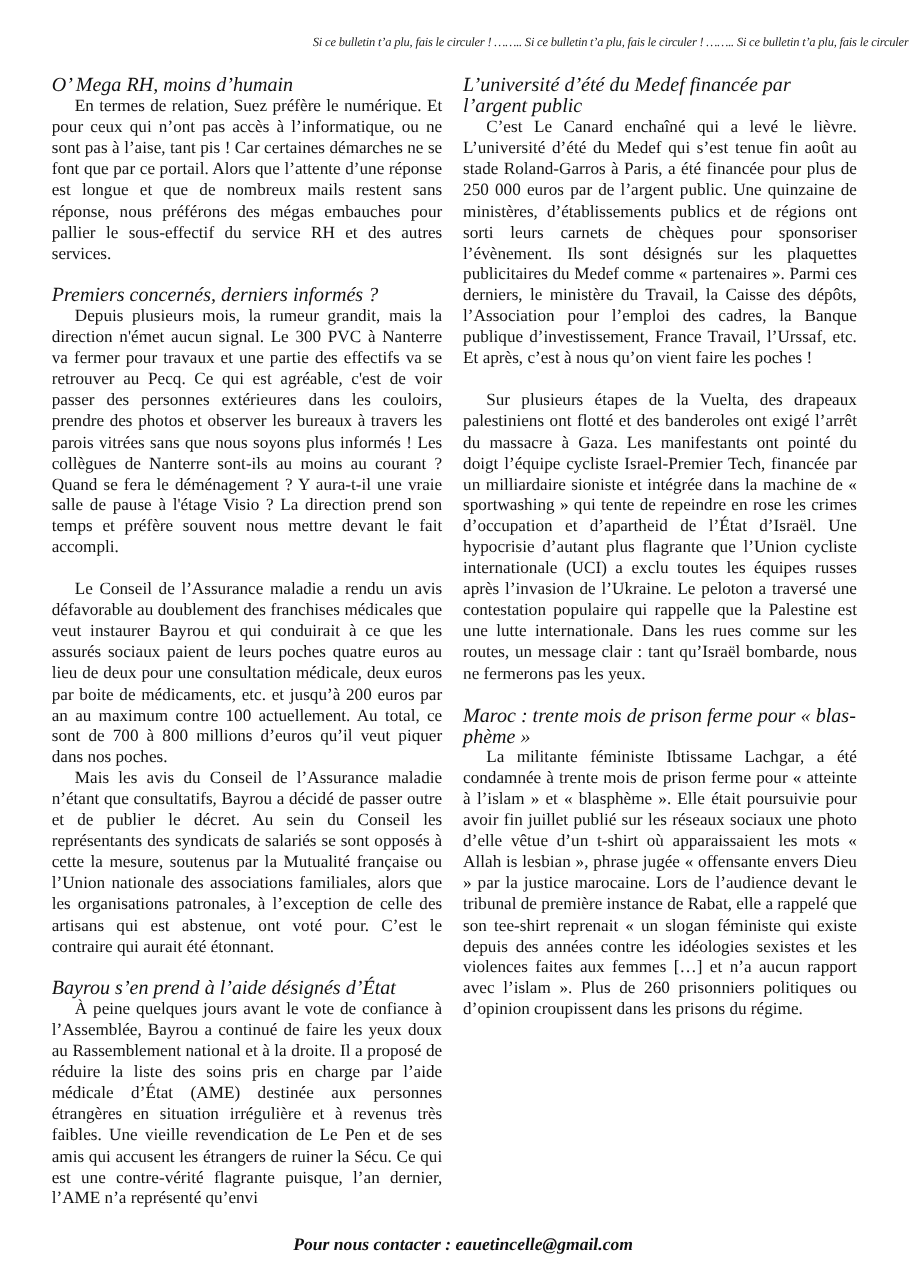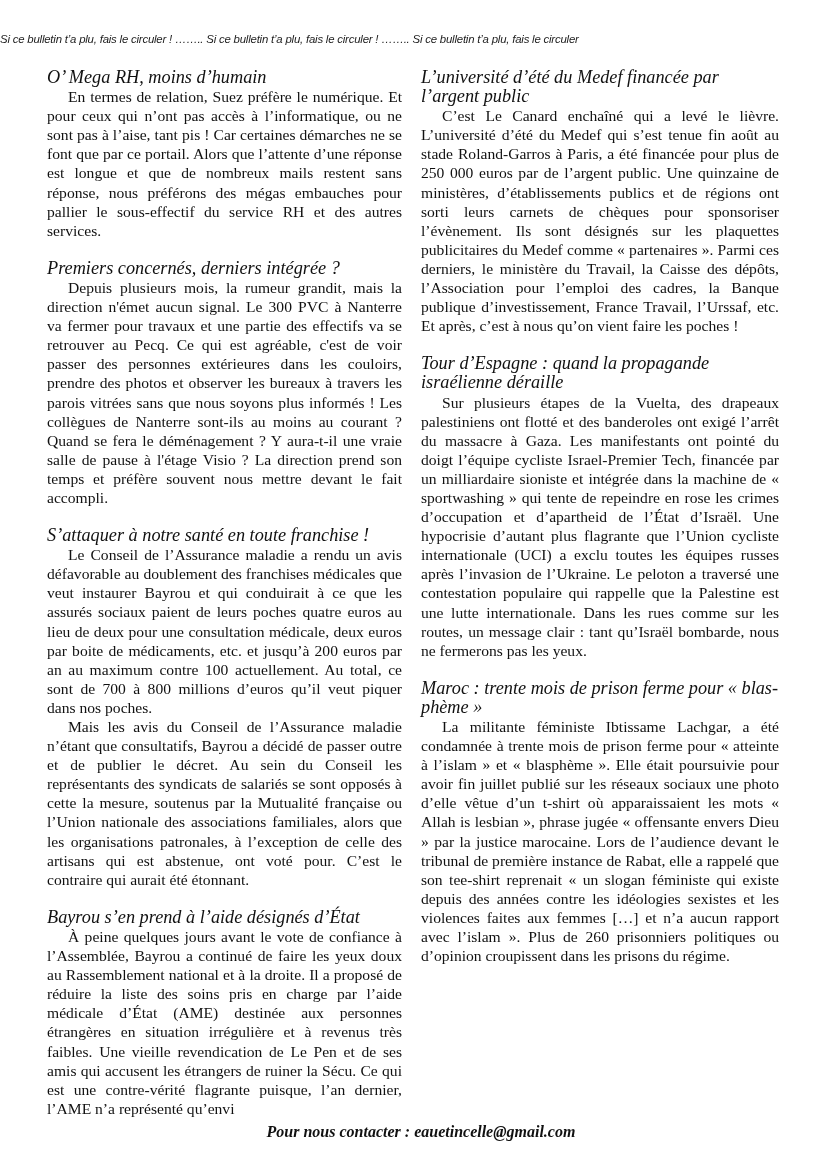--- a/index.html
+++ b/index.html
@@ -1,19 +1,19 @@
 <!DOCTYPE html>
 <html><head>
 <meta charset="utf-8">
 <style>
   html, body { margin: 0; padding: 0; background: #ffffff; }
   body { width: 826px; height: 1169px; position: relative; overflow: hidden; color: #111; }
   .banner {
-    position: absolute; top: 33px; left: 0; width: 826px; text-align: left;
-    font-family: Liberation Sans, sans-serif; font-style: italic; font-size: 11.4px; color: #222;
+    position: absolute; top: 33px; left: 0; width: 826px; text-align: right;
+    font-family: Liberation Serif, serif; font-style: italic; font-size: 11.4px; color: #222;
     letter-spacing: -0.2px;
   }
   .col { position: absolute; top: 68px; font-family: "Liberation Serif", serif; font-size: 15.6px; line-height: 19.1px; }
   .col-left { left: 47px; width: 355px; }
   .col-right { left: 421px; width: 358px; }
   .article { margin: 0; }
   .article + .article { margin-top: 19px; }
   .headline { font-weight: normal; font-style: italic; margin: 0; text-align: left; }
   .para { margin: 0; text-align: justify; text-indent: 21px; hyphens: manual; }
   .para.cont { text-indent: 0; }
@@ -26,41 +26,39 @@
 <body>
 
 <div class="banner">Si ce bulletin t’a plu, fais le circuler ! …….. Si ce bulletin t’a plu, fais le circuler ! …….. Si ce bulletin t’a plu, fais le circuler</div>
 
 <div class="col col-left">
   <div class="article">
     <h3 class="headline">O’ Mega RH, moins d’humain</h3>
     <p class="para">En termes de relation, Suez préfère le numérique. Et pour ceux qui n’ont pas accès à l’informatique, ou ne sont pas à l’aise, tant pis ! Car certaines dé­marches ne se font que par ce portail. Alors que l’at­tente d’une réponse est longue et que de nombreux mails restent sans réponse, nous préférons des mégas embauches pour pallier le sous-effectif du service RH et des autres services.</p>
   </div>
   <div class="article">
-    <h3 class="headline">Premiers concernés, derniers intégrée ?</h3>
+    <h3 class="headline">Premiers concernés, derniers informés ?</h3>
     <p class="para">Depuis plusieurs mois, la rumeur grandit, mais la direction n'émet aucun signal. Le 300 PVC à Nan­terre va fermer pour travaux et une partie des effec­tifs va se retrouver au Pecq. Ce qui est agréable, c'est de voir passer des personnes extérieures dans les couloirs, prendre des photos et observer les bureaux à travers les parois vitrées sans que nous soyons plus informés ! Les collègues de Nanterre sont-ils au moins au courant ? Quand se fera le déménagement ? Y aura-t-il une vraie salle de pause à l'étage Visio ? La direction prend son temps et pré­fère souvent nous mettre devant le fait accompli.</p>
   </div>
   <div class="article">
-    <h3 class="headline">S’attaquer à notre santé en toute franchise !</h3>
     <p class="para">Le Conseil de l’Assurance maladie a rendu un avis défavorable au doublement des franchises médi­cales que veut instaurer Bayrou et qui conduirait à ce que les assurés sociaux paient de leurs poches quatre euros au lieu de deux pour une consultation médicale, deux euros par boite de médicaments, etc. et jusqu’à 200 euros par an au maximum contre 100 actuellement. Au total, ce sont de 700 à 800 millions d’euros qu’il veut piquer dans nos poches.</p>
     <p class="para">Mais les avis du Conseil de l’Assurance maladie n’étant que consultatifs, Bayrou a décidé de passer outre et de publier le décret. Au sein du Conseil les représentants des syndicats de salariés se sont oppo­sés à cette la mesure, soutenus par la Mutualité fran­çaise ou l’Union nationale des associations fami­liales, alors que les organisations patronales, à l’ex­ception de celle des artisans qui est abstenue, ont vo­té pour. C’est le contraire qui aurait été étonnant.</p>
   </div>
   <div class="article">
     <h3 class="headline">Bayrou s’en prend à l’aide désignés d’État</h3>
     <p class="para">À peine quelques jours avant le vote de confiance à l’Assemblée, Bayrou a continué de faire les yeux doux au Rassemblement national et à la droite. Il a proposé de réduire la liste des soins pris en charge par l’aide médicale d’État (AME) destinée aux personnes étrangères en situation irrégulière et à revenus très faibles. Une vieille revendication de Le Pen et de ses amis qui accusent les étrangers de rui­ner la Sécu. Ce qui est une contre-vérité flagrante puisque, l’an dernier, l’AME n’a représenté qu’envi­</p>
   </div>
 </div>
 
 <div class="col col-right">
   <div class="article">
     <h3 class="headline">L’université d’été du Medef financée par l’argent public</h3>
     <p class="para">C’est Le Canard enchaîné qui a levé le lièvre. L’université d’été du Medef qui s’est tenue fin août au stade Roland-Garros à Paris, a été financée pour plus de 250 000 euros par de l’argent public. Une quinzaine de ministères, d’établissements publics et de régions ont sorti leurs carnets de chèques pour sponsoriser l’évènement. Ils sont désignés sur les pla­quettes publicitaires du Medef comme « partenaires ». Parmi ces derniers, le ministère du Travail, la Caisse des dépôts, l’Association pour l’emploi des cadres, la Banque publique d’investissement, France Travail, l’Urssaf, etc. Et après, c’est à nous qu’on vient faire les poches !</p>
   </div>
   <div class="article">
-    <h3 class="headline">Tour d’Espagne : quand la propagande israélienne déraille</h3>
     <p class="para">Sur plusieurs étapes de la Vuelta, des drapeaux palestiniens ont flotté et des banderoles ont exigé l’arrêt du massacre à Gaza. Les manifestants ont pointé du doigt l’équipe cycliste Israel-Premier Tech, financée par un milliardaire sioniste et intégrée dans la machine de « sportwashing » qui tente de re­peindre en rose les crimes d’occupation et d’apar­theid de l’État d’Israël. Une hypocrisie d’autant plus flagrante que l’Union cycliste internationale (UCI) a exclu toutes les équipes russes après l’invasion de l’Ukraine. Le peloton a traversé une contestation po­pulaire qui rappelle que la Palestine est une lutte in­ternationale. Dans les rues comme sur les routes, un message clair : tant qu’Israël bombarde, nous ne fer­merons pas les yeux.</p>
   </div>
   <div class="article">
     <h3 class="headline">Maroc : trente mois de prison ferme pour « blas­phème »</h3>
     <p class="para">La militante féministe Ibtissame Lachgar, a été condamnée à trente mois de prison ferme pour « at­teinte à l’islam » et « blasphème ». Elle était poursui­vie pour avoir fin juillet publié sur les réseaux so­ciaux une photo d’elle vêtue d’un t-shirt où apparais­saient les mots « Allah is lesbian », phrase jugée « of­fensante envers Dieu » par la justice marocaine. Lors de l’audience devant le tribunal de première instance de Rabat, elle a rappelé que son tee-shirt reprenait « un slogan féministe qui existe depuis des années contre les idéologies sexistes et les violences faites aux femmes […] et n’a aucun rapport avec l’islam ». Plus de 260 prisonniers politiques ou d’opinion crou­pissent dans les prisons du régime.</p>
   </div>
 </div>
 
 <div class="footer">Pour nous contacter : eauetincelle@gmail.com</div>
 

